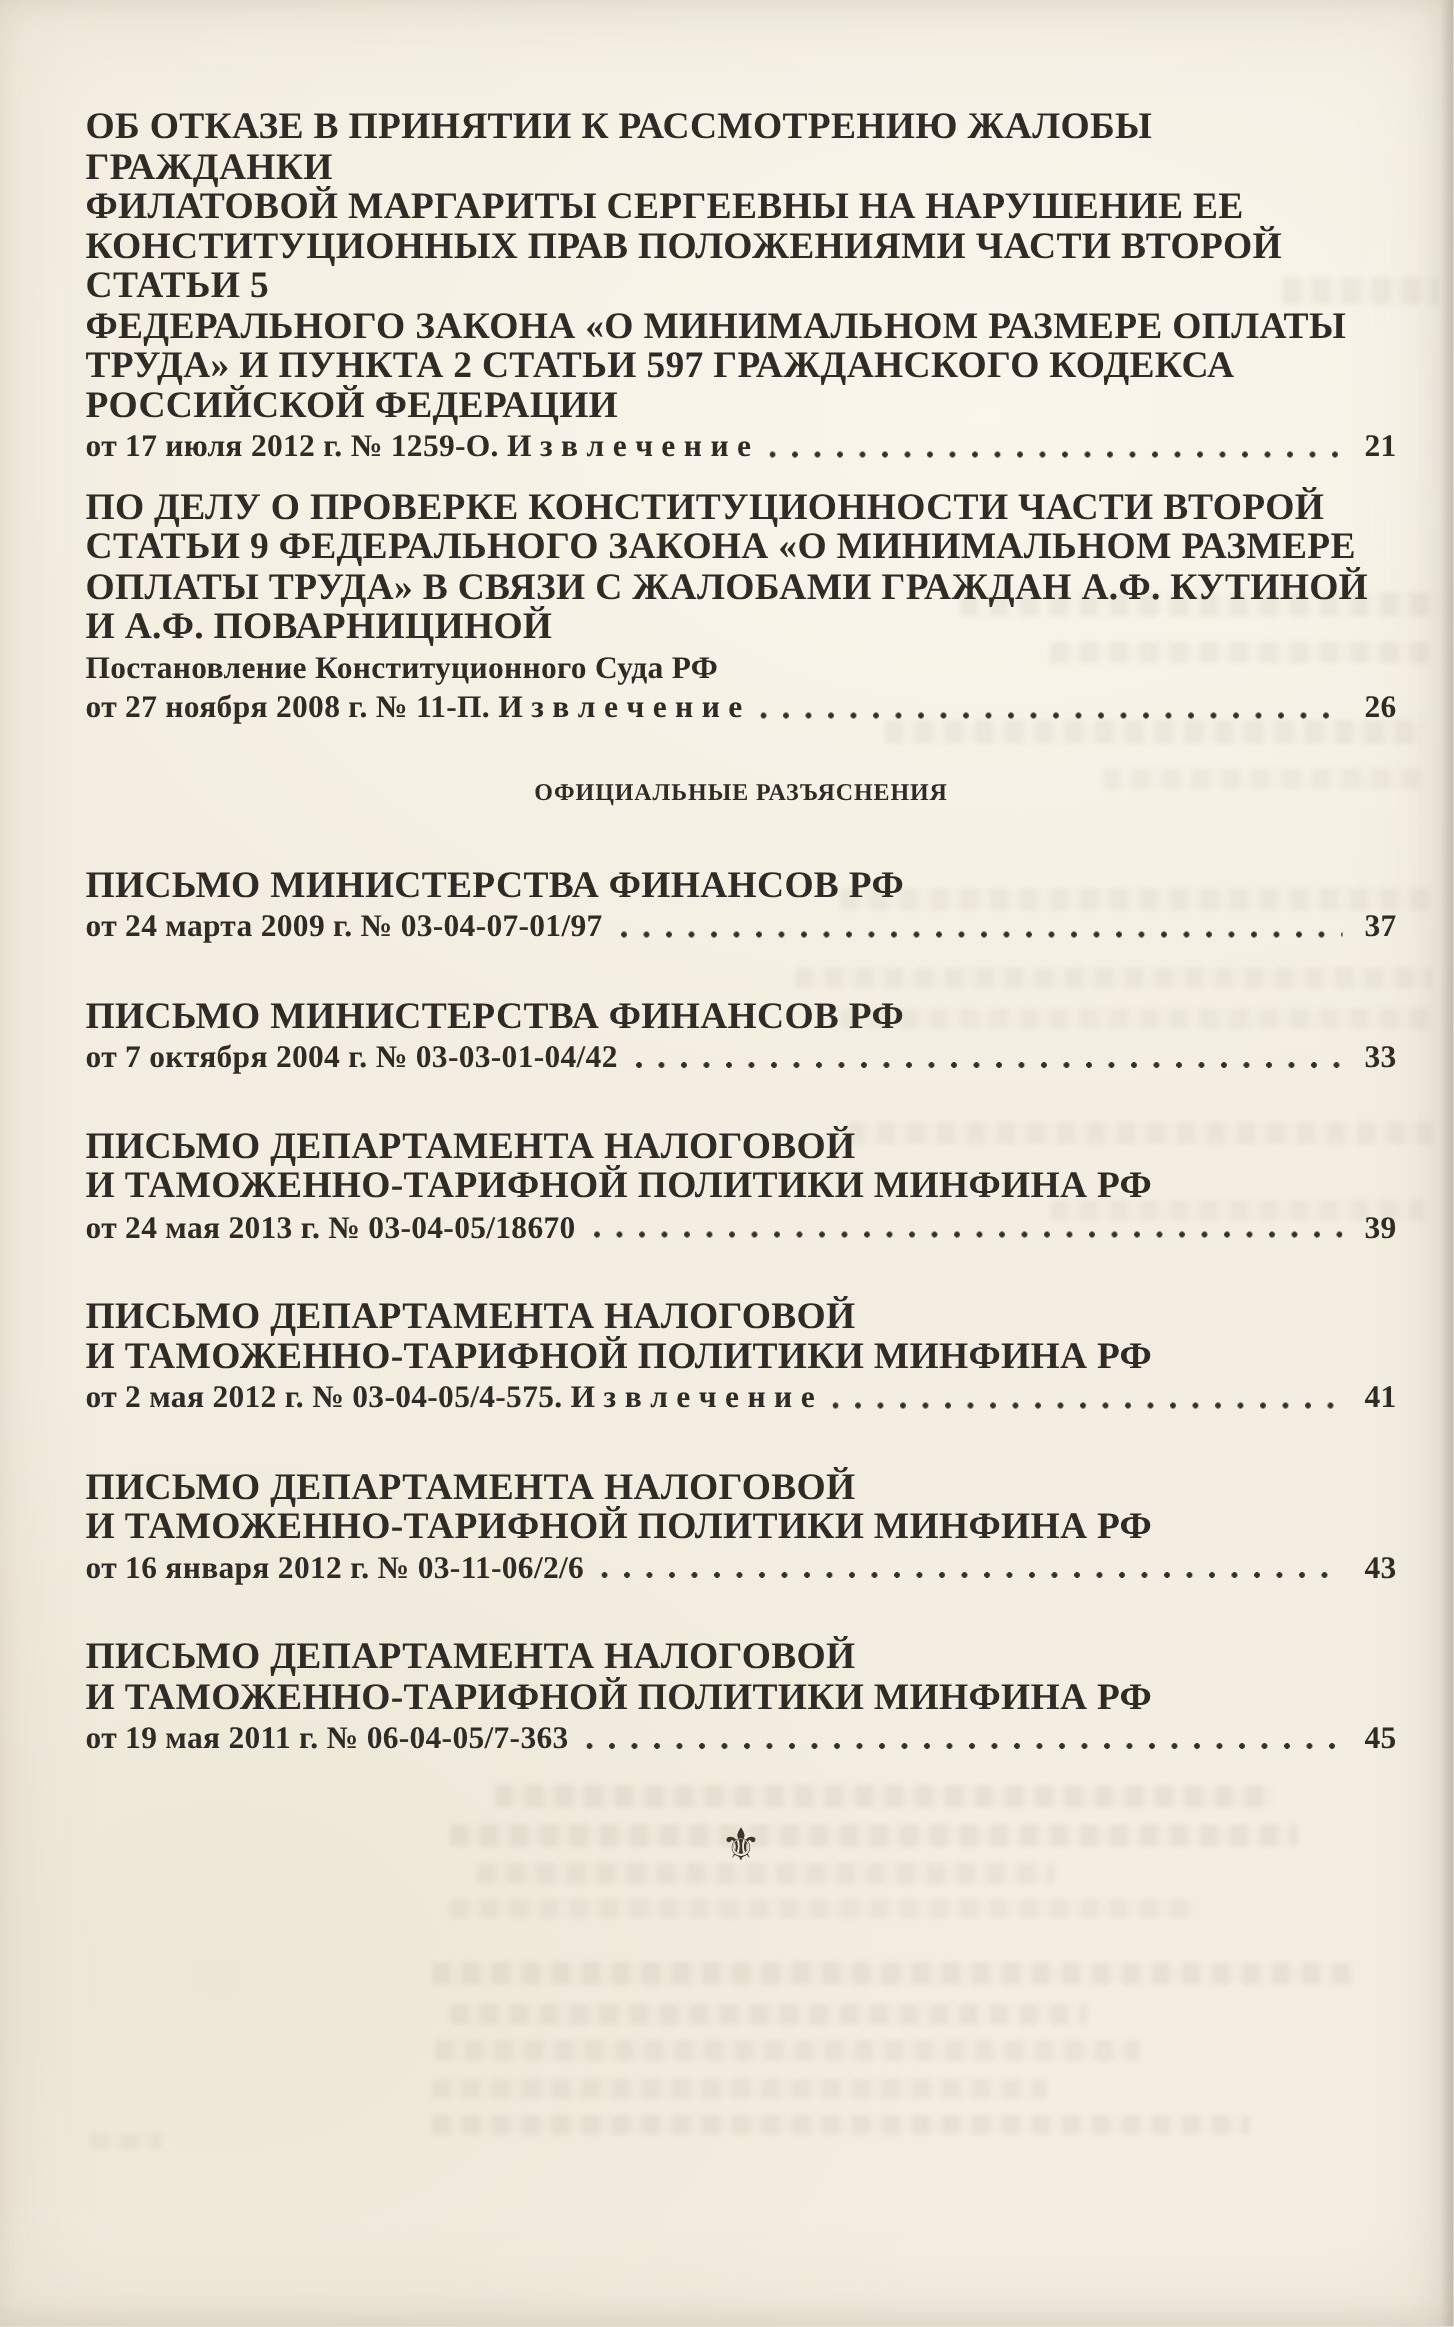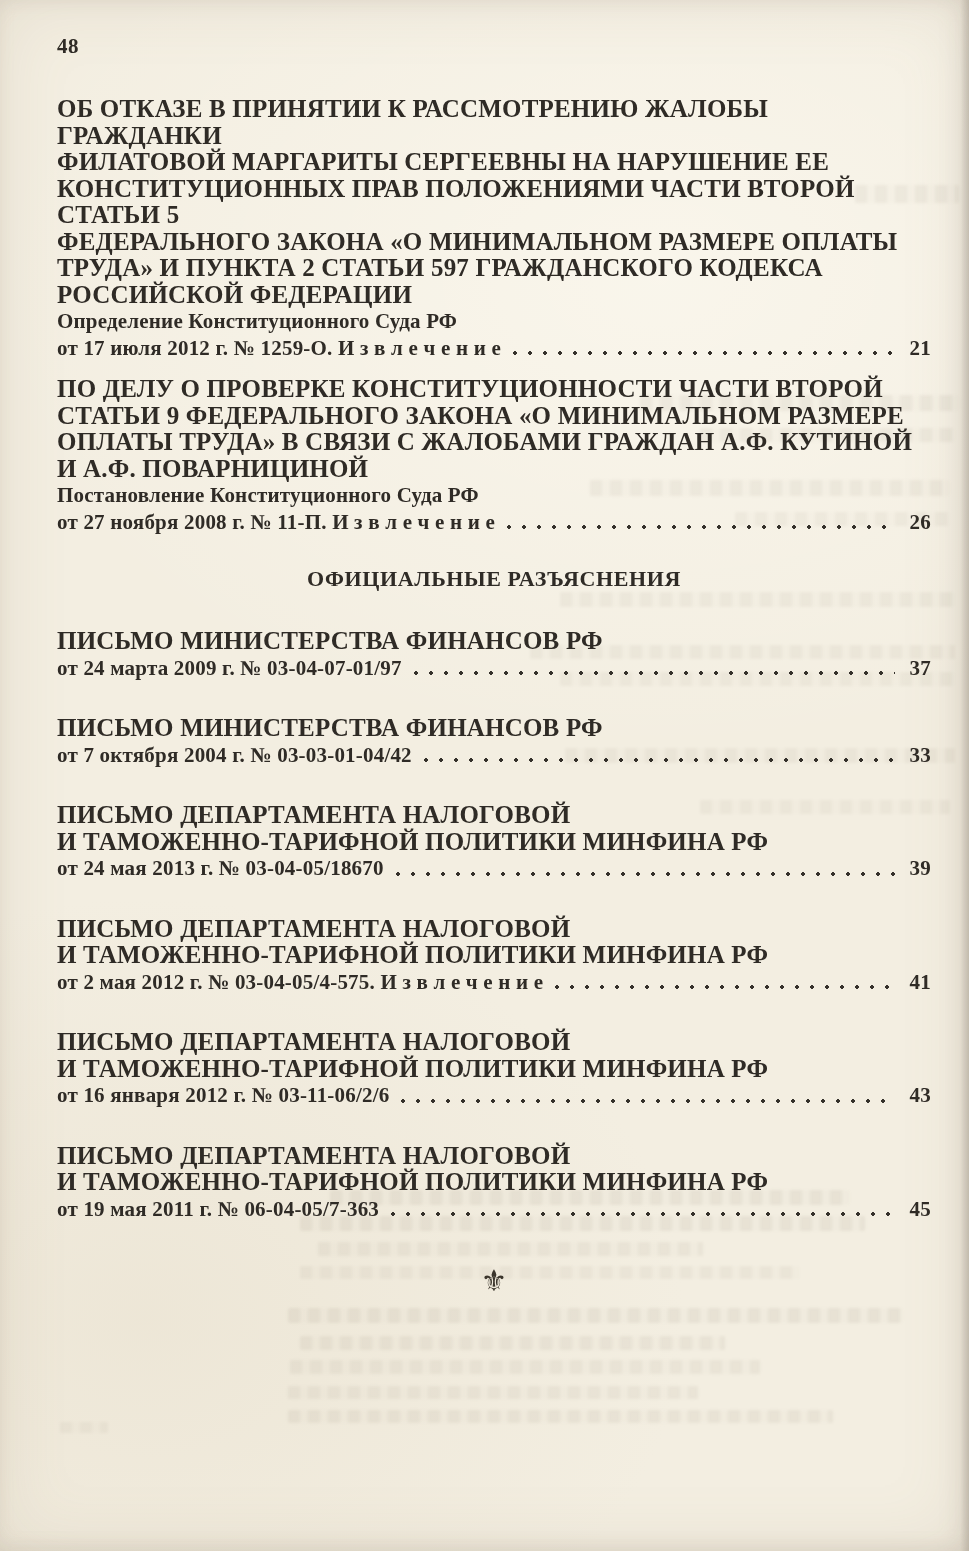--- a/index.html
+++ b/index.html
@@ -63,21 +63,21 @@
     background-image:radial-gradient(circle at 2px 2px, #35312b 1.7px, rgba(0,0,0,0) 2.1px);
     background-size:15px 4px;background-repeat:repeat-x;
   }
   .page-ref{min-width:28px;text-align:right;white-space:nowrap;}
 
   .ruling{margin-top:38px;}
   .ruling + .ruling{margin-top:15px;}
 
   .section-heading{
     margin-top:30px;margin-bottom:35px;
-    text-align:center;font-size:22px;line-height:28px;letter-spacing:0.6px;
+    text-align:center;font-size:16px;line-height:28px;letter-spacing:0.6px;
   }
 
   .letter{margin-top:0;}
   .letter + .letter{margin-top:34px;}
 
   .ornament{
     margin-top:42px;text-align:center;
     font-family:"DejaVu Sans", sans-serif;
     font-size:30px;line-height:34px;color:#3b352c;
   }
@@ -114,30 +114,28 @@
   <div class="ghost" style="top:1266px;left:300px;width:500px;height:13px;opacity:.45;"></div>
   <div class="ghost" style="top:1308px;left:288px;width:615px;height:15px;opacity:.6;"></div>
   <div class="ghost" style="top:1336px;left:300px;width:425px;height:14px;opacity:.55;"></div>
   <div class="ghost" style="top:1360px;left:290px;width:470px;height:14px;opacity:.5;"></div>
   <div class="ghost" style="top:1386px;left:288px;width:410px;height:13px;opacity:.5;"></div>
   <div class="ghost" style="top:1410px;left:288px;width:545px;height:13px;opacity:.55;"></div>
   <div class="ghost" style="top:1422px;left:60px;width:48px;height:11px;opacity:.4;"></div>
 
   <div class="content">
 
-    <div class="page-number">48</div>
 
     <div class="ruling">
       <div class="entry-title">ОБ ОТКАЗЕ В ПРИНЯТИИ К РАССМОТРЕНИЮ ЖАЛОБЫ ГРАЖДАНКИ
 ФИЛАТОВОЙ МАРГАРИТЫ СЕРГЕЕВНЫ НА НАРУШЕНИЕ ЕЕ
 КОНСТИТУЦИОННЫХ ПРАВ ПОЛОЖЕНИЯМИ ЧАСТИ ВТОРОЙ СТАТЬИ 5
 ФЕДЕРАЛЬНОГО ЗАКОНА «О МИНИМАЛЬНОМ РАЗМЕРЕ ОПЛАТЫ
 ТРУДА» И ПУНКТА 2 СТАТЬИ 597 ГРАЖДАНСКОГО КОДЕКСА
 РОССИЙСКОЙ ФЕДЕРАЦИИ</div>
-      <div class="entry-subtitle">Определение Конституционного Суда РФ</div>
       <div class="ref-line">
         <span class="ref-text">от 17 июля 2012 г. № 1259-О. И з в л е ч е н и е</span>
         <span class="leader"></span>
         <span class="page-ref">21</span>
       </div>
     </div>
 
     <div class="ruling">
       <div class="entry-title">ПО ДЕЛУ О ПРОВЕРКЕ КОНСТИТУЦИОННОСТИ ЧАСТИ ВТОРОЙ
 СТАТЬИ 9 ФЕДЕРАЛЬНОГО ЗАКОНА «О МИНИМАЛЬНОМ РАЗМЕРЕ

